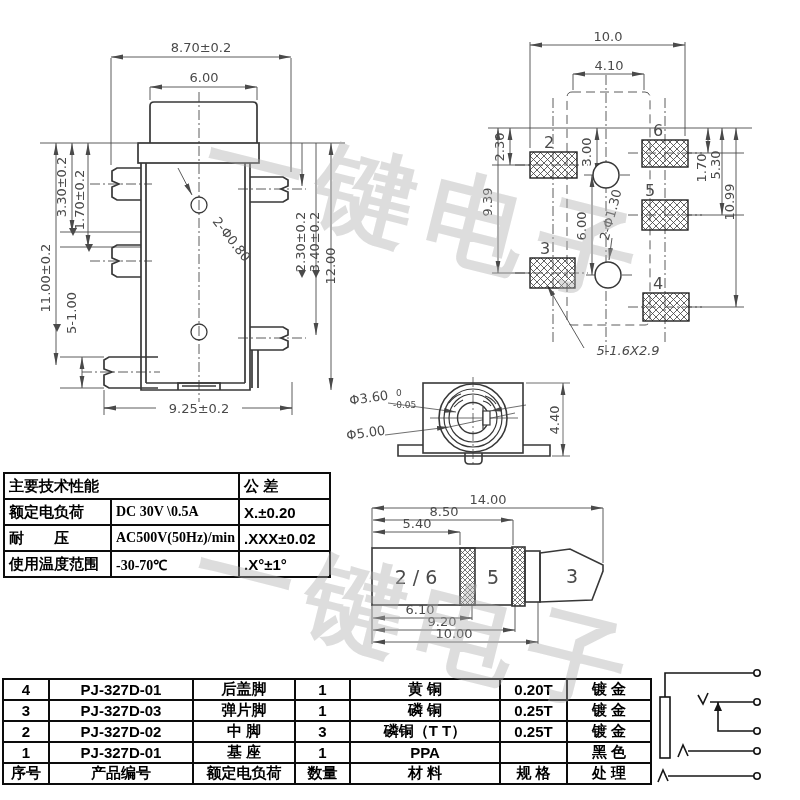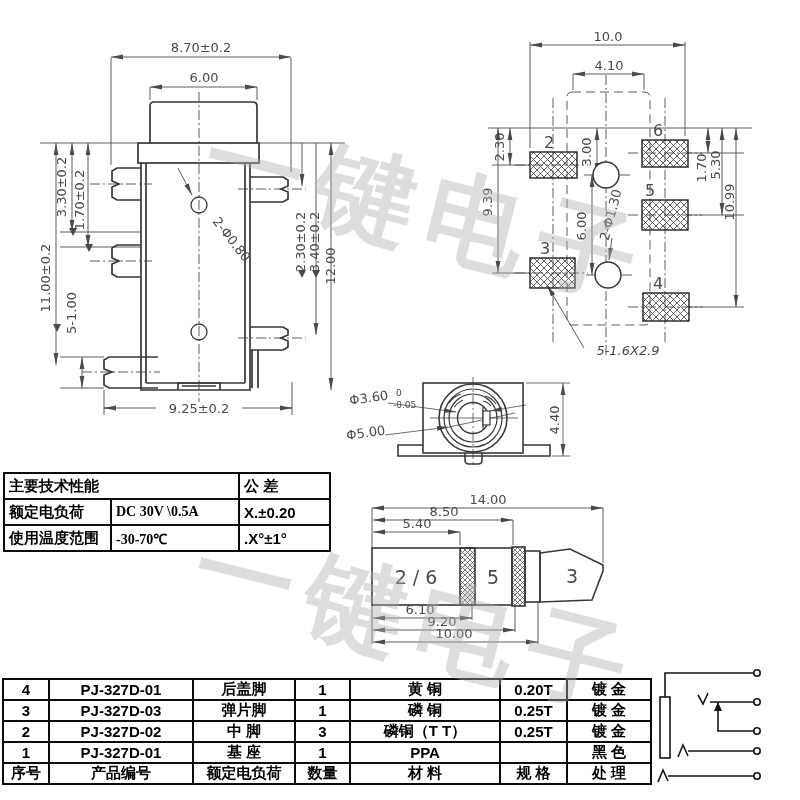--- a/index.html
+++ b/index.html
@@ -319,20 +319,25 @@
       </colgroup>
     <tbody>
         <tr>
       <td colspan="2" class="c">主要技术性能</td>
       <td class="c">公 差</td>
     </tr>
     <tr>
       <td>额定电负荷</td>
       <td class="v">DC 30V \0.5A</td>
       <td class="c">X.±0.20</td>
+    </tr>
+    <tr>
+      <td>耐　　压</td>
+      <td class="v">AC500V(50Hz)/min</td>
+      <td class="c">.XXX±0.02</td>
     </tr>
     <tr>
       <td>使用温度范围</td>
       <td class="v">-30-70℃</td>
       <td class="c">.X°±1°</td>
     </tr>
   </tbody>
     </table>
 
   <table id="partsTable">

